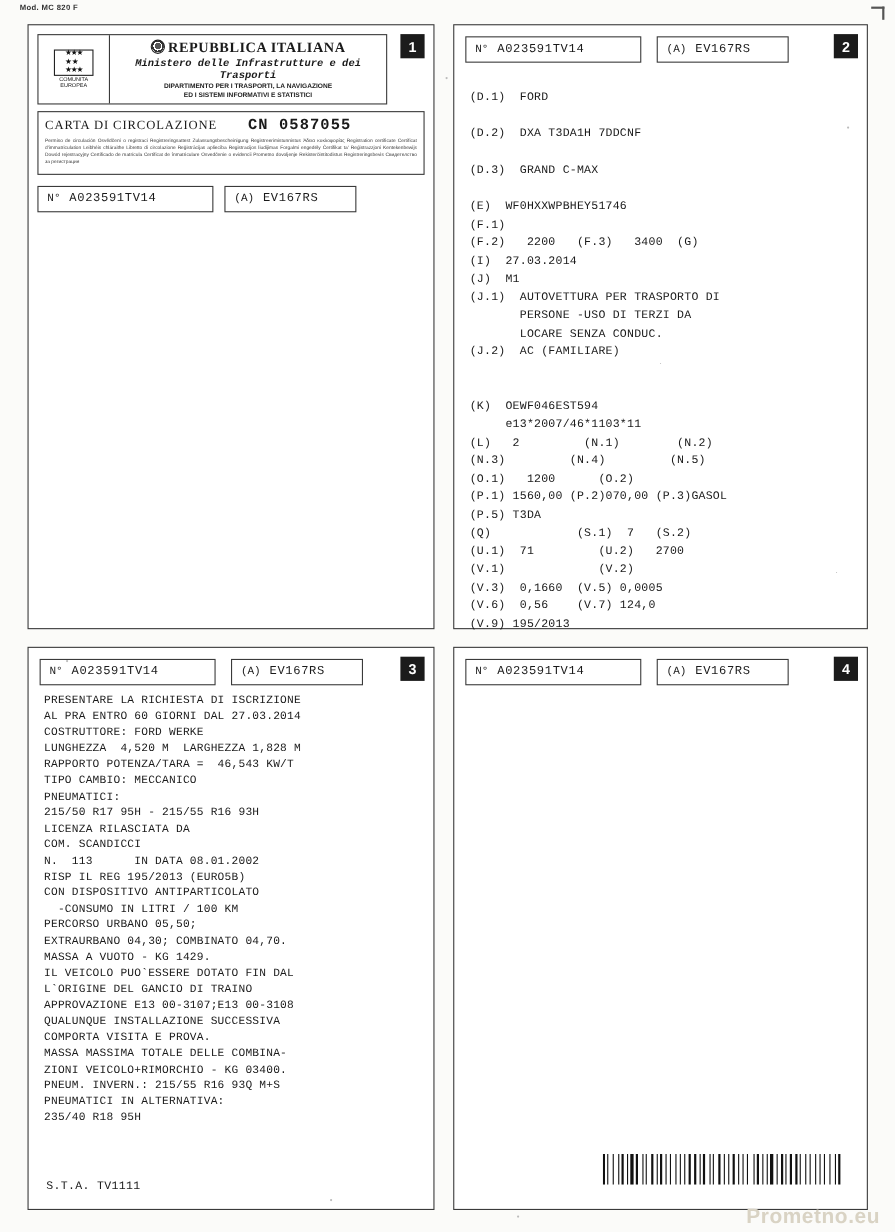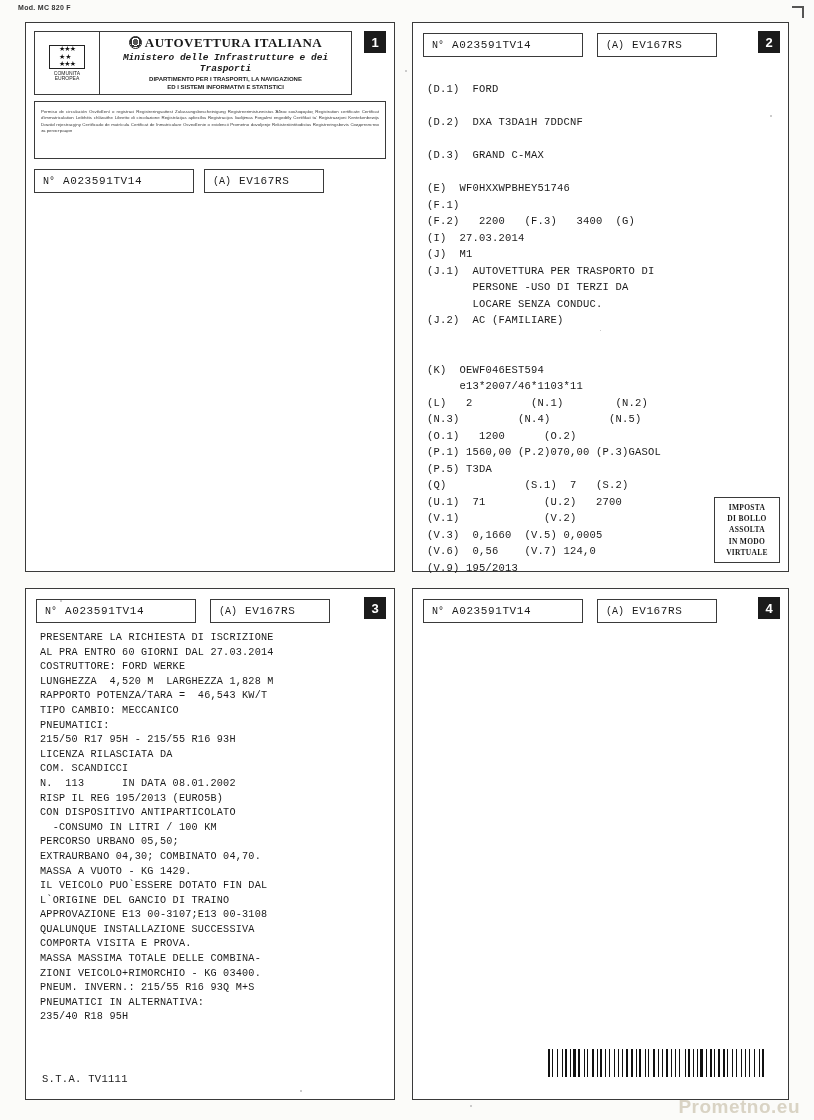--- a/index.html
+++ b/index.html
@@ -199,30 +199,34 @@
 
     <div class="hdr-box">
       <div class="eu-flag">
         <div class="eu-circle">
             <span class="eu-stars">★★★<br>★ ★<br>★★★</span>
           </div>
         <div>COMUNITA</div>
         <div>EUROPEA</div>
       </div>
       <div class="rep-head">
-        <div class="rep-title"><span class="crest"></span><span>AUTOVETTURA ITALIANA</span></div>
+        <div class="rep-title"><span class="crest"></span><span>REPUBBLICA ITALIANA</span></div>
         <div class="rep-sub1">Ministero delle Infrastrutture e dei Trasporti</div>
         <div class="rep-sub2">
           <div>DIPARTIMENTO PER I TRASPORTI, LA NAVIGAZIONE</div>
           <div>ED I SISTEMI INFORMATIVI E STATISTICI</div>
         </div>
       </div>
     </div>
 
     <div class="carta-box">
+      <div class="carta-line">
+        <span class="carta-label">CARTA DI CIRCOLAZIONE</span>
+        <span class="carta-num">CN 0587055</span>
+      </div>
       <div class="micro">Permiso de circulación  Osvědčení o registraci  Registreringsattest  Zulassungsbescheinigung  Registreerimistunnistus  Άδεια κυκλοφορίας  Registration certificate  Certificat d'immatriculation  Leibhéis chláraithe  Libretto di circolazione  Reģistrācijas apliecība  Registracijos liudijimas  Forgalmi engedély  Ċertifikat ta' Reġistrazzjoni  Kentekenbewijs  Dowód rejestracyjny  Certificado de matrícula  Certificat de înmatriculare  Osvedčenie o evidencii  Prometno dovoljenje  Rekisteröintitodistus  Registreringsbevis  Свидетелство за регистрация</div>
     </div>
 
     <div class="plate-row">
       <div class="plate-box pb-a">
         <span class="pcode">N°</span>
         <span class="pval">A023591TV14</span>
       </div>
       <div class="plate-box pb-b">
         <span class="pcode">(A)</span>
@@ -270,27 +274,20 @@
 (O.1)   1200      (O.2)
 (P.1) 1560,00 (P.2)070,00 (P.3)GASOL
 (P.5) T3DA
 (Q)            (S.1)  7   (S.2)
 (U.1)  71         (U.2)   2700
 (V.1)             (V.2)
 (V.3)  0,1660  (V.5) 0,0005
 (V.6)  0,56    (V.7) 124,0
 (V.9) 195/2013</div>
 
-    <div class="imposta">
-      <div>IMPOSTA</div>
-      <div>DI BOLLO</div>
-      <div>ASSOLTA</div>
-      <div>IN MODO</div>
-      <div>VIRTUALE</div>
-    </div>
   </div>
 
   <div class="quad" id="q3">
     <div class="badge" style="right:8px;top:8px;">3</div>
 
     <div class="plate-row-top">
       <div class="plate-box pb-a">
         <span class="pcode">N°</span>
         <span class="pval">A023591TV14</span>
       </div>

